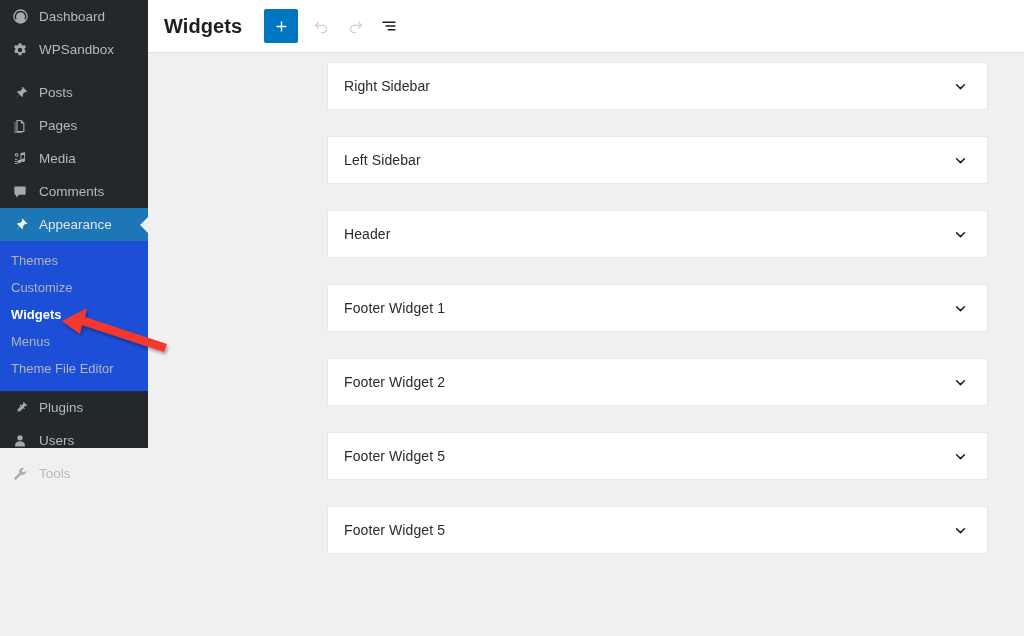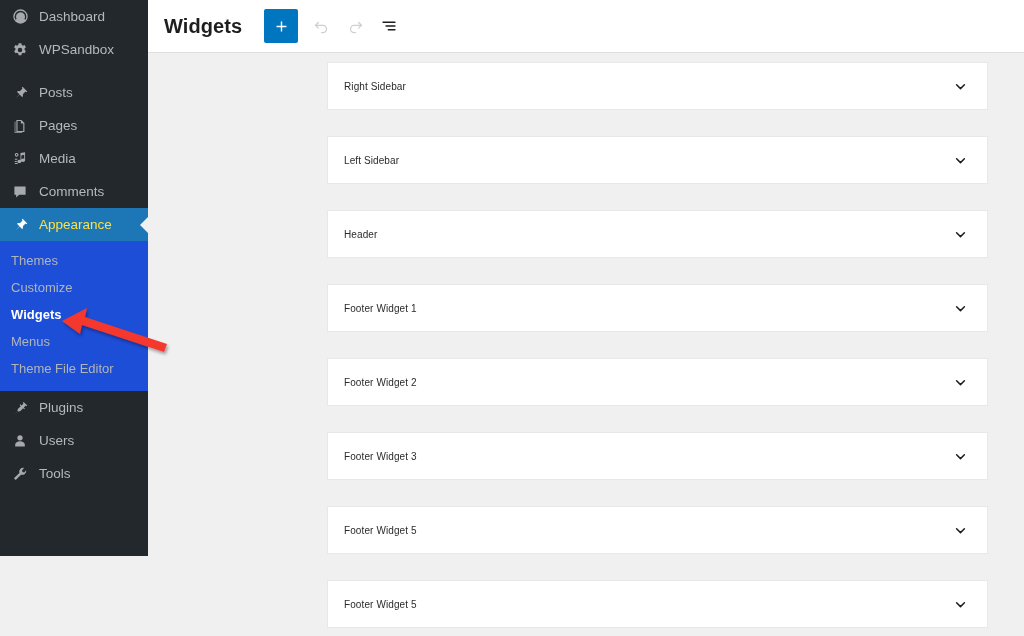--- a/index.html
+++ b/index.html
@@ -15,21 +15,21 @@
   #app {
     position: relative;
     width: 1024px;
     height: 636px;
     display: flex;
   }
 
   
   #adminmenu {
     width: 148px;
-    height: 556px;
+    height: 448px;
     background: #23282d;
     flex: 0 0 148px;
     position: relative;
     z-index: 5;
   }
 
   .menu-item {
     position: relative;
     display: flex;
     align-items: center;
@@ -48,21 +48,21 @@
     align-items: center;
     justify-content: center;
     margin-right: 8px;
     color: #a7aaad;
   }
   .menu-item .mi-icon svg { display: block; }
   .menu-item .mi-label { position: relative; top: 0px; }
 
   .menu-item.current {
     background: #1d76b5;
-    color: #fde047;
+    color: #e5e5e5;
     font-weight: 400;
   }
   .menu-item.current .mi-icon { color: #fff; }
 
   
   .menu-item.current::after {
     content: "";
     position: absolute;
     right: -1px;
     top: 50%;
@@ -154,21 +154,21 @@
     height: 48px;
     margin-bottom: 26px;
     display: flex;
     align-items: center;
     padding: 0 16px 0 16px;
     box-shadow: 0 0 0 0 rgba(0,0,0,0);
   }
 
   .widget-area .wa-title {
     flex: 1 1 auto;
-    font-size: 10px;
+    font-size: 14px;
     color: #2b2b2b;
     letter-spacing: .1px;
   }
 
   .widget-area .wa-chevron {
     flex: 0 0 auto;
     color: #1e1e1e;
     display: flex;
     align-items: center;
     justify-content: center;
@@ -384,28 +384,20 @@
 
       <div class="widget-area">
         <span class="wa-title">Footer Widget 2</span>
         <span class="wa-chevron">
           <svg width="17" height="17" viewBox="0 0 24 24" fill="none" stroke="currentColor" stroke-width="2.1" stroke-linecap="round" stroke-linejoin="round">
               <path d="M6.5 9.5L12 15l5.5-5.5"></path>
             </svg>
         </span>
       </div>
 
-      <div class="widget-area">
-        <span class="wa-title">Footer Widget 3</span>
-        <span class="wa-chevron">
-          <svg width="17" height="17" viewBox="0 0 24 24" fill="none" stroke="currentColor" stroke-width="2.1" stroke-linecap="round" stroke-linejoin="round">
-              <path d="M6.5 9.5L12 15l5.5-5.5"></path>
-            </svg>
-        </span>
-      </div>
 
       <div class="widget-area">
         <span class="wa-title">Footer Widget 5</span>
         <span class="wa-chevron">
           <svg width="17" height="17" viewBox="0 0 24 24" fill="none" stroke="currentColor" stroke-width="2.1" stroke-linecap="round" stroke-linejoin="round">
               <path d="M6.5 9.5L12 15l5.5-5.5"></path>
             </svg>
         </span>
       </div>
 

